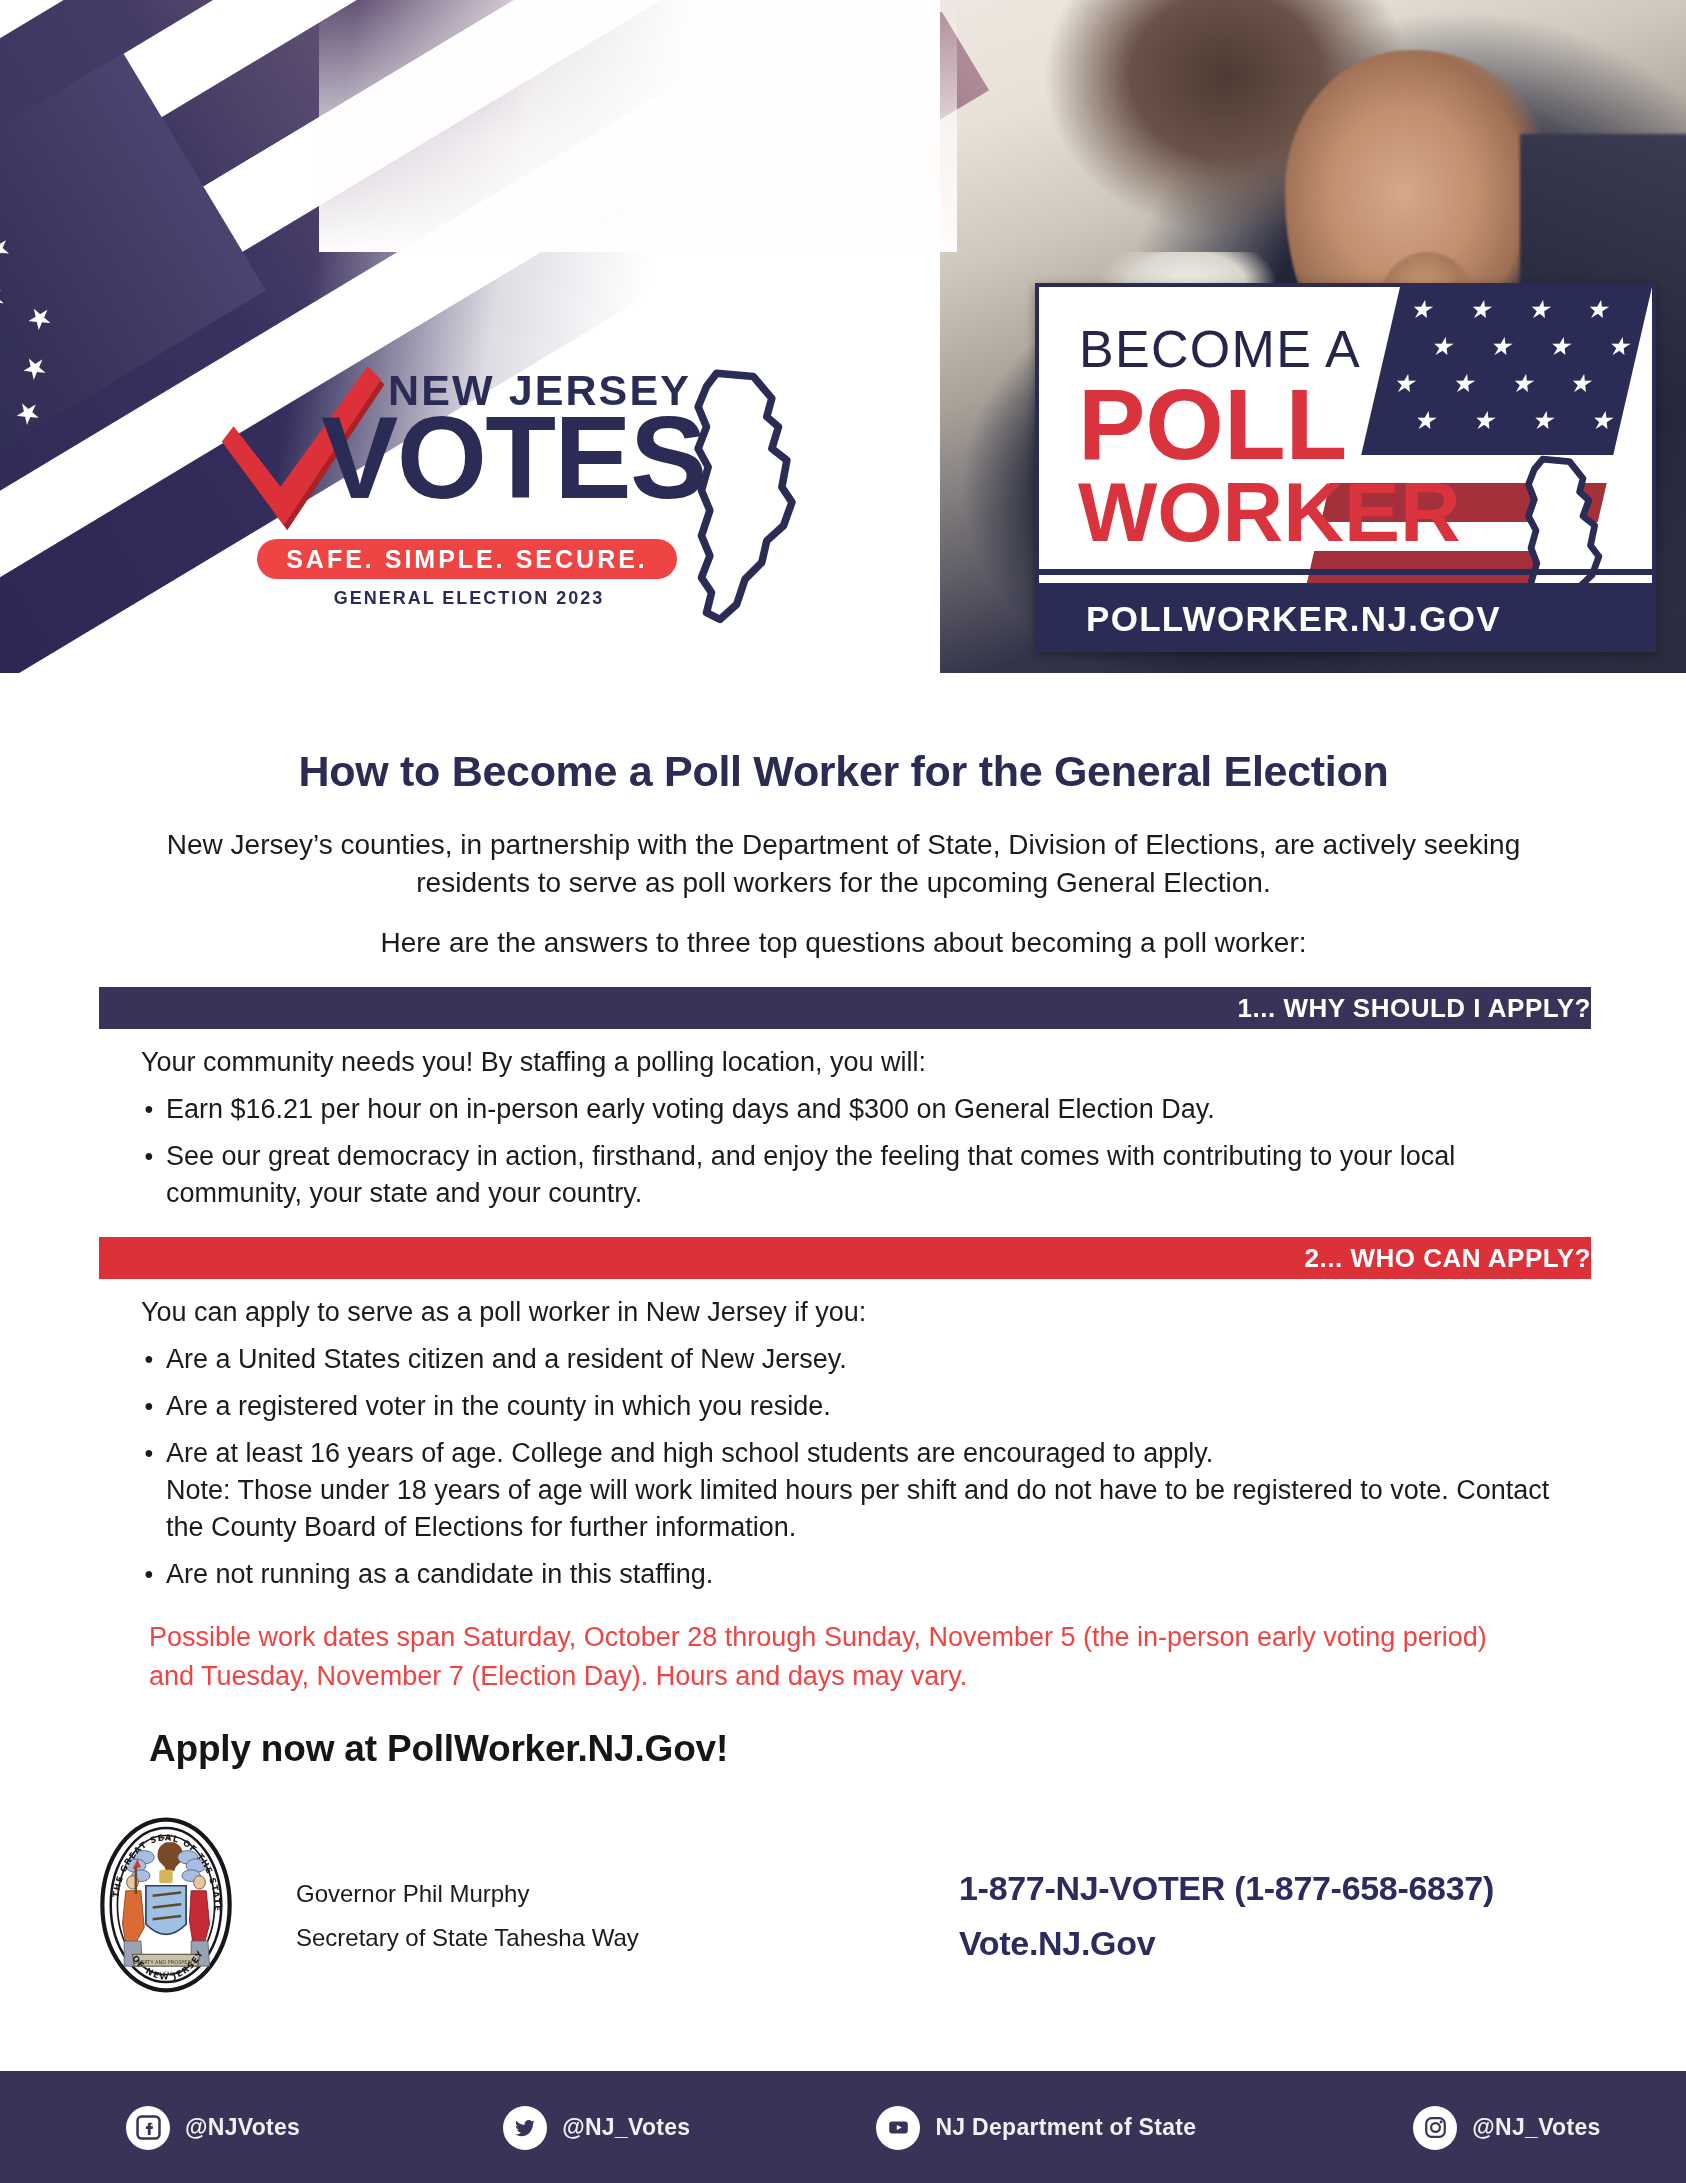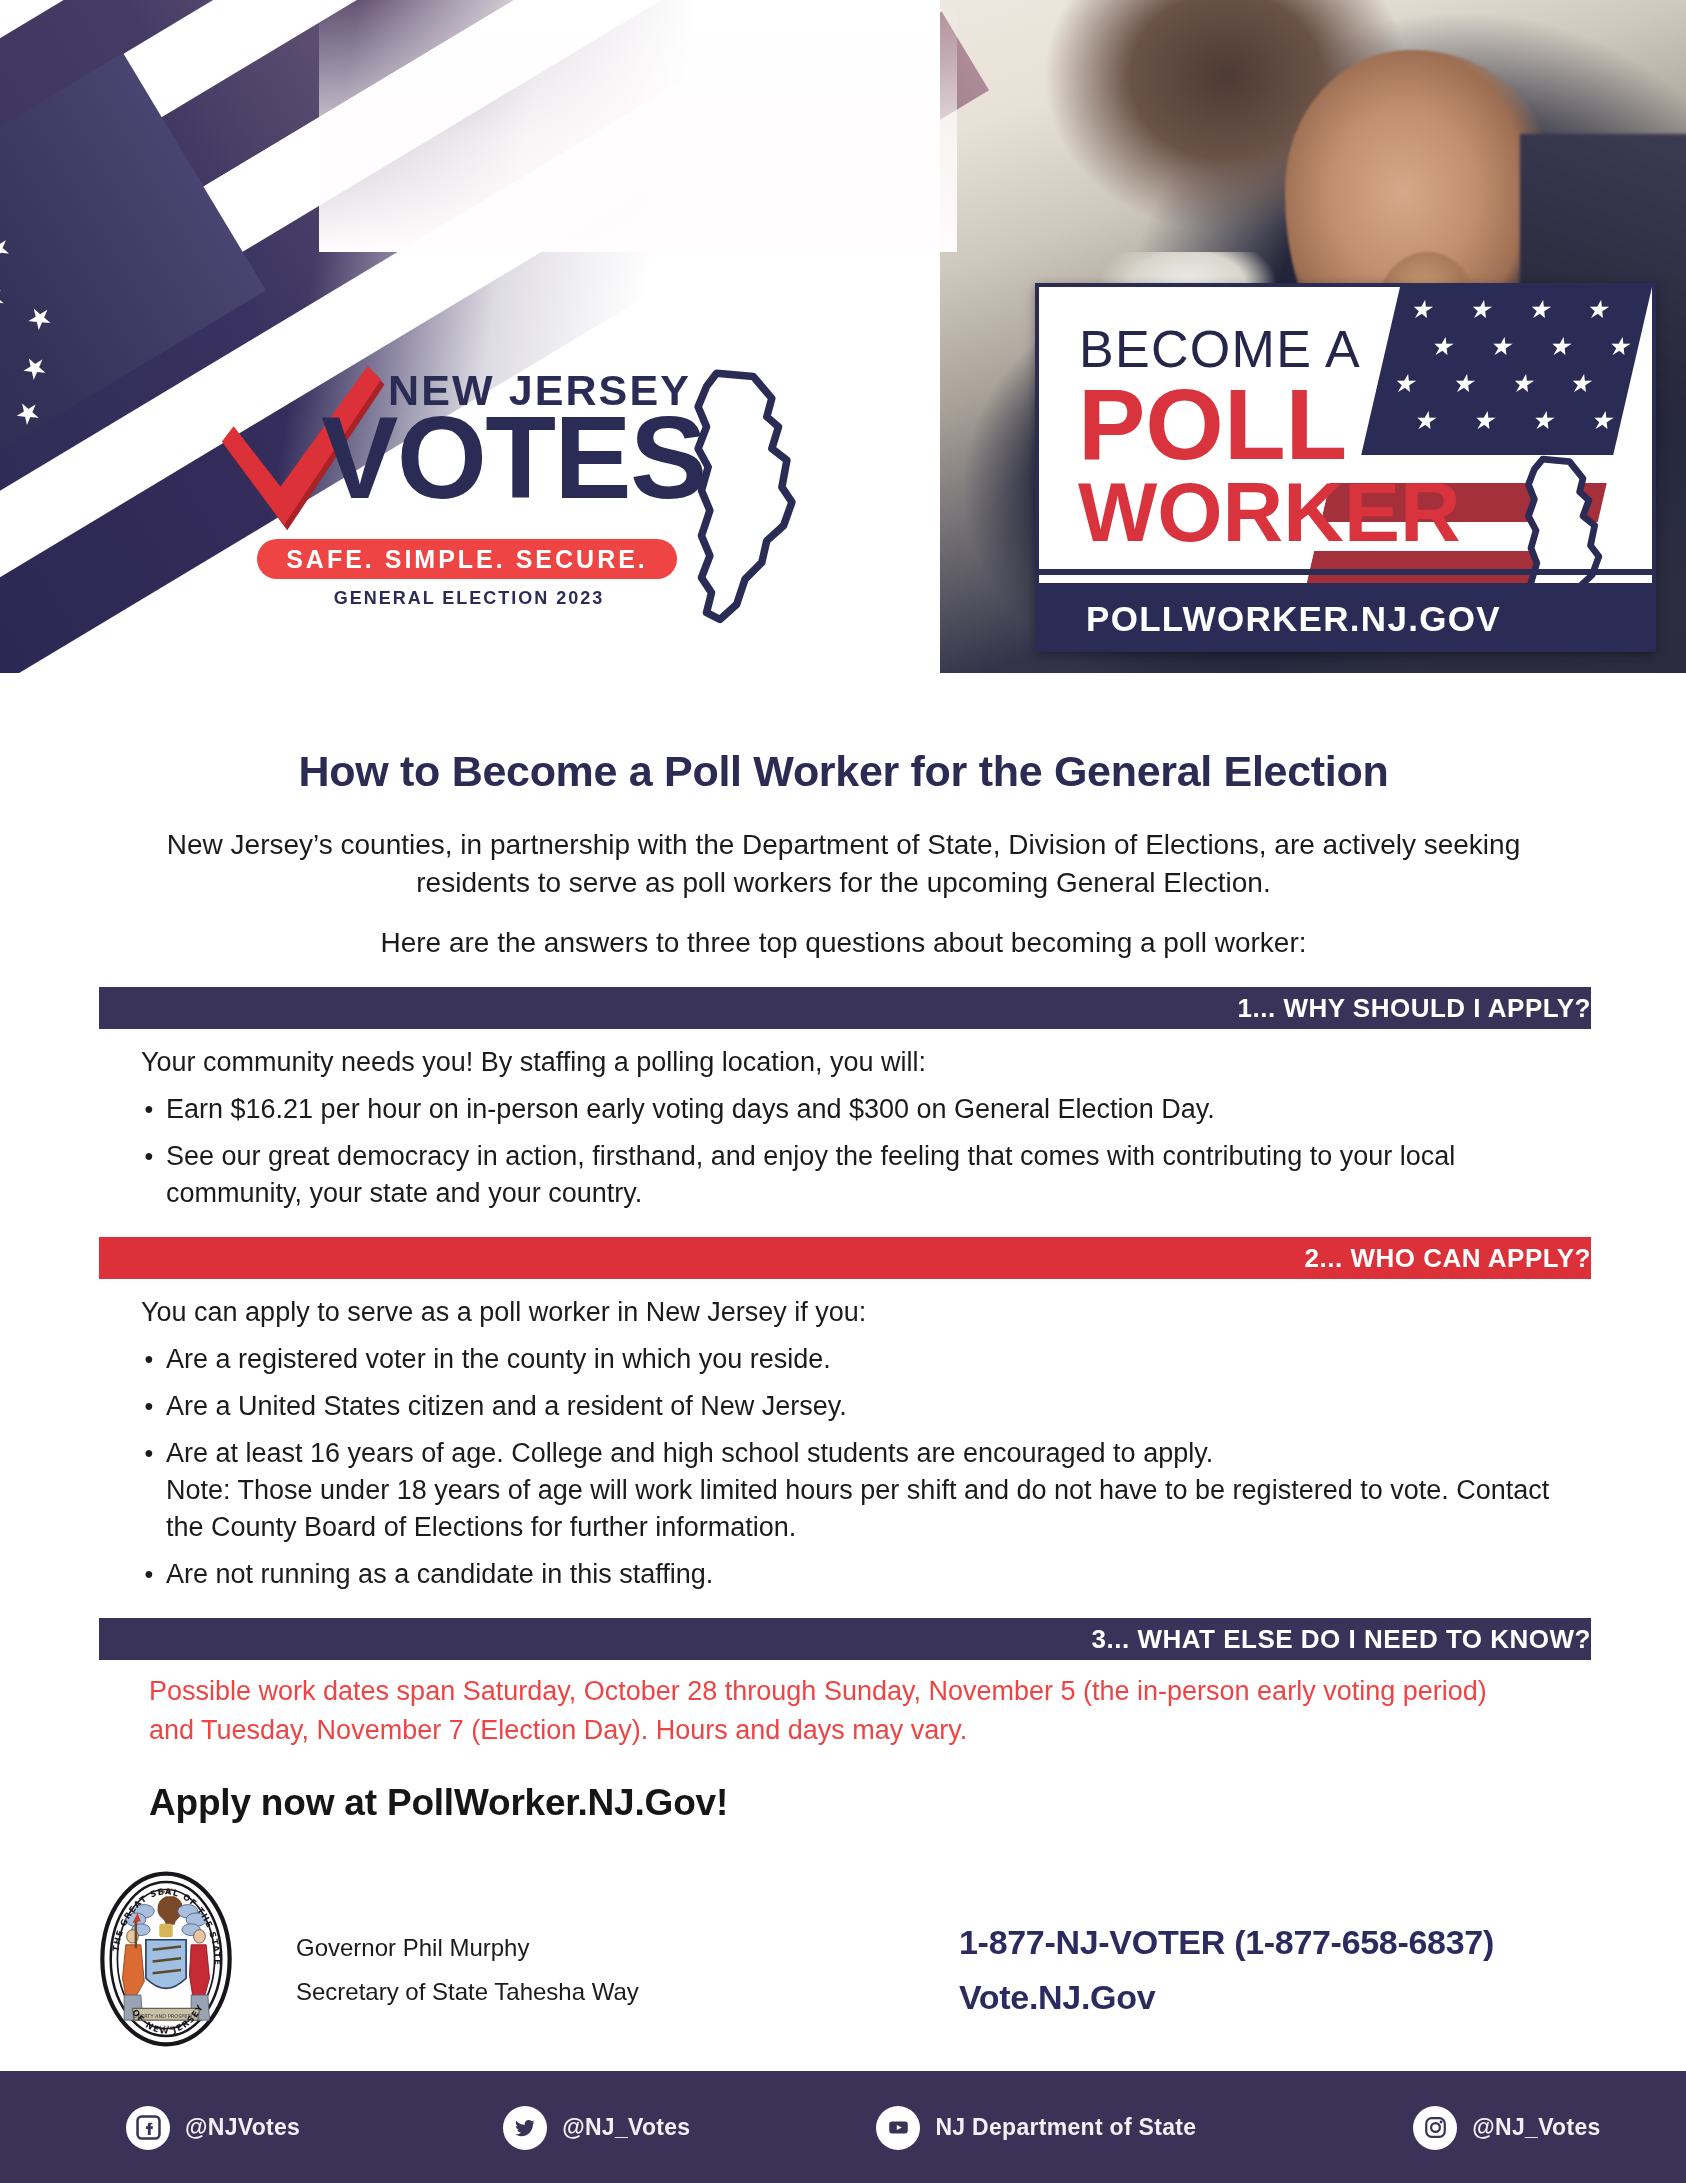--- a/index.html
+++ b/index.html
@@ -517,35 +517,32 @@
     </div>
   </div>
 
   <div class="section">
     <div class="section-bar red">
       <span>2... WHO CAN APPLY?</span>
     </div>
     <div class="section-body">
       <p class="lead">You can apply to serve as a poll worker in New Jersey if you:</p>
       <ul class="bullets">
+        <li>Are a United States citizen and a resident of New Jersey.</li>
         <li>Are a registered voter in the county in which you reside.</li>
-        <li>Are a United States citizen and a resident of New Jersey.</li>
         <li>
           <span>Are at least 16 years of age. College and high school students are encouraged to apply.</span>
           <span class="note-line">Note: Those under 18 years of age will work limited hours per shift and do not have to be registered to vote. Contact the County Board of Elections for further information.</span>
         </li>
         <li>Are not running as a candidate in this staffing.</li>
       </ul>
     </div>
   </div>
 
   <div class="section">
-    <div class="section-bar navy">
-      <span>3... WHAT ELSE DO I NEED TO KNOW?</span>
-    </div>
     <p class="s3-body">Possible work dates span Saturday, October 28 through Sunday, November 5 (the in-person early voting period) and Tuesday, November 7 (Election Day). Hours and days may vary.</p>
   </div>
 
   <div class="apply-now">Apply now at PollWorker.NJ.Gov!</div>
 
   <div class="sig-block">
 
     <svg class="seal" viewBox="0 0 160 210">
       <ellipse cx="80" cy="105" rx="76" ry="102" fill="#ffffff" stroke="#16161c" stroke-width="5"></ellipse>
       <ellipse cx="80" cy="105" rx="66" ry="92" fill="#ffffff" stroke="#16161c" stroke-width="3"></ellipse>

